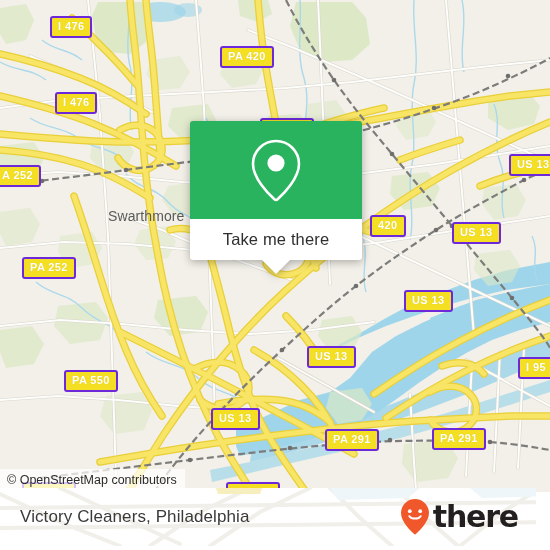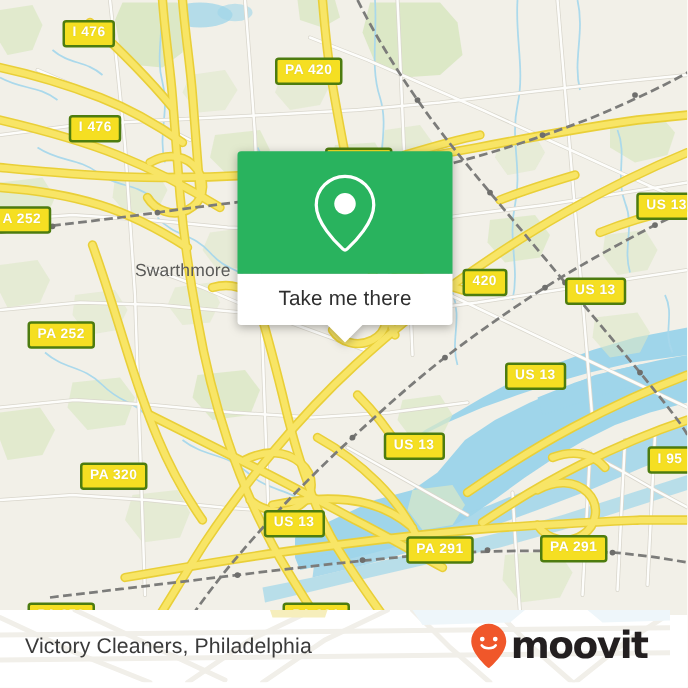--- a/index.html
+++ b/index.html
@@ -38,21 +38,21 @@
     left: 0; top: 0;
     width: 550px;
     height: 492px;
     display: block;
   }
 
   
   .shield {
     position: absolute;
     background: #f5df22;
-    border: 2px solid #4d7c0f;
+    border: 2px solid #6d28d9;
     border-radius: 3px;
     color: #ffffff;
     font-family: "Liberation Sans", sans-serif;
     font-weight: bold;
     font-size: 11px;
     letter-spacing: 0.4px;
     line-height: 1;
     padding: 3px 6px 4px 6px;
     white-space: nowrap;
     box-sizing: border-box;
@@ -460,41 +460,42 @@
     <div class="shield" style="left:220px; top:46px;">PA 420</div>
     <div class="shield" style="left:55px;  top:92px;">I 476</div>
     <div class="shield" style="left:260px; top:118px;">PA 420</div>
     <div class="shield" style="left:509px; top:154px;">US 13</div>
     <div class="shield" style="left:-6px;  top:165px;">A 252</div>
     <div class="shield" style="left:352px; top:215px;margin-left:18px;">420</div>
     <div class="shield" style="left:452px; top:222px;">US 13</div>
     <div class="shield" style="left:22px;  top:257px;">PA 252</div>
     <div class="shield" style="left:404px; top:290px;">US 13</div>
     <div class="shield" style="left:307px; top:346px;">US 13</div>
-    <div class="shield" style="left:64px;  top:370px;">PA 320</div>
+    <div class="shield" style="left:64px;  top:370px;">PA 550</div>
     <div class="shield" style="left:518px; top:357px;">I 95</div>
     <div class="shield" style="left:211px; top:408px;">US 13</div>
     <div class="shield" style="left:325px; top:429px;">PA 291</div>
     <div class="shield" style="left:432px; top:428px;">PA 291</div>
     <div class="shield" style="left:22px;  top:450px;margin-top:32px;">PA 352</div>
     <div class="shield" style="left:226px; top:482px;">PA 291</div>
 
     <div id="callout">
       <div id="callout-image">
         <svg width="56" height="66" viewBox="0 0 56 66">
           <path d="M28 4 C15.3 4 5 14.3 5 27 C5 41 20 56.5 26.4 62.3
                    C27.3 63.1 28.7 63.1 29.6 62.3 C36 56.5 51 41 51 27
                    C51 14.3 40.7 4 28 4 Z" fill="none" stroke="#ffffff" stroke-width="2.6"></path>
           <circle cx="28" cy="26" r="8.6" fill="#ffffff"></circle>
         </svg>
       </div>
       <div id="callout-label">Take me there</div>
       <div id="callout-tail"></div>
     </div>
 
+    <div id="attribution">© OpenStreetMap contributors</div>
 
   </div>
 
   <div id="footer">
 
     <svg id="footer-bg" viewBox="0 0 550 58" preserveAspectRatio="none">
       <rect x="0" y="0" width="550" height="58" fill="#ffffff"></rect>
       <g fill="none" stroke="#f1efe9" stroke-width="4" stroke-linecap="round">
         <path d="M0,6 L60,34 L120,58"></path>
         <path d="M60,0 L120,28 L180,56"></path>
@@ -519,18 +520,18 @@
 
     <div id="brand">
       <svg width="30" height="38" viewBox="0 0 30 38">
         <path d="M15 1 C7.3 1 1 7.3 1 15 C1 24 11.5 33.5 14.1 36
                  C14.6 36.5 15.4 36.5 15.9 36 C18.5 33.5 29 24 29 15
                  C29 7.3 22.7 1 15 1 Z" fill="#f0572a"></path>
         <circle cx="9.8" cy="13.2" r="1.9" fill="#ffffff"></circle>
         <circle cx="20.2" cy="13.2" r="1.9" fill="#ffffff"></circle>
         <path d="M9.4 18.2 C11.4 21.4 18.6 21.4 20.6 18.2" fill="none" stroke="#ffffff" stroke-width="2" stroke-linecap="round"></path>
       </svg>
-      <span id="brand-wordmark">moovit</span>
+      <span id="brand-wordmark">there</span>
     </div>
 
   </div>
 
 </div>
 
 </body></html>

